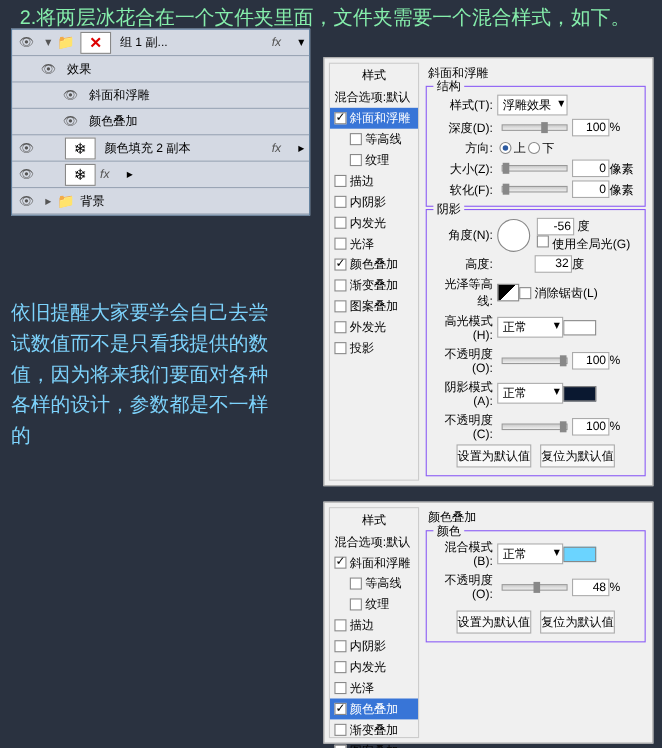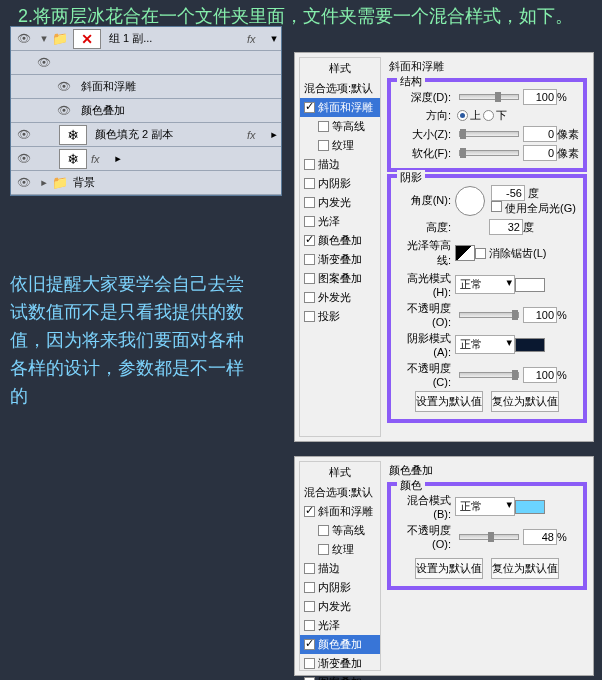--- a/index.html
+++ b/index.html
@@ -21,21 +21,21 @@
 .dialog1 { top: 52px; left: 294px; width: 300px; height: 390px; }
 .dialog2 { top: 456px; left: 294px; width: 300px; height: 220px; }
 .d-side { position: absolute; top: 4px; left: 4px; width: 82px; bottom: 4px; background: #f0f0f0; border: 1px solid #ccc; }
 .d-side-title { font-size: 11px; padding: 3px 4px; color: #000; text-align: center; }
 .d-side-item { display: flex; align-items: center; padding: 2px 4px; font-size: 11px; }
 .d-side-item.sel { background: #3875d7; color: #fff; }
 .d-side-item.sub { padding-left: 18px; }
 .cb { width: 11px; height: 11px; border: 1px solid #888; background: #fff; margin-right: 3px; display: inline-block; position: relative; }
 .cb.ck::after { content: "✓"; position: absolute; top: -3px; left: 0; font-size: 11px; color: #000; }
 .d-main { position: absolute; top: 4px; left: 90px; right: 4px; bottom: 4px; }
-.group { border: 4px solid #8b5cf6; margin: 2px; padding: 4px; position: relative; }
+.group { border: 1px solid #8b5cf6; margin: 2px; padding: 4px; position: relative; }
 .group-title { position: absolute; top: -8px; left: 6px; background: #f0f0f0; padding: 0 3px; font-size: 11px; }
 .field { display: flex; align-items: center; margin: 3px 0; font-size: 11px; }
 .field label { width: 56px; text-align: right; margin-right: 4px; }
 .select { border: 1px solid #aaa; background: #fff; padding: 1px 14px 1px 4px; position: relative; font-size: 11px; display: inline-block; min-width: 60px; }
 .select::after { content: "▾"; position: absolute; right: 2px; top: 0; }
 .slider { display: inline-block; width: 60px; height: 6px; background: linear-gradient(#ccc,#eee); border: 1px solid #999; position: relative; margin: 0 4px; }
 .slider::after { content: ""; position: absolute; top: -3px; width: 6px; height: 10px; background: #888; left: var(--p, 50%); }
 .numbox { border: 1px solid #aaa; background: #fff; width: 34px; padding: 1px 2px; font-size: 11px; display: inline-block; text-align: right; }
 .radio { width: 11px; height: 11px; border: 1px solid #888; border-radius: 50%; background: #fff; display: inline-block; position: relative; margin: 0 2px; }
 .radio.ck::after { content: ""; position: absolute; width: 5px; height: 5px; background: #2c5aa0; border-radius: 50%; top: 2px; left: 2px; }
@@ -57,20 +57,21 @@
     <span class="folder-icon">📁</span>
     <span class="thumb x">
         <span style="color:#d00;font-weight:bold">✕</span>
       </span>
     <span class="layer-name">组 1 副...</span>
     <span class="fx">fx</span>
     <span class="tri">▾</span>
   </div>
   <div class="layer-row sub">
     <span class="eye-col">👁</span>
+    <span class="layer-name">效果</span>
   </div>
   <div class="layer-row sub" style="padding-left:40px">
     <span class="eye-col">👁</span>
     <span class="layer-name">斜面和浮雕</span>
   </div>
   <div class="layer-row sub" style="padding-left:40px">
     <span class="eye-col">👁</span>
     <span class="layer-name">颜色叠加</span>
   </div>
   <div class="layer-row">
@@ -149,20 +150,24 @@
     <div class="d-side-item">
         <span class="cb"></span>
         <span>投影</span>
       </div>
   </div>
   <div class="d-main">
     <div class="main-title">斜面和浮雕</div>
     <div class="group">
       <div class="group-title">结构</div>
       <div class="field">
+          <label>样式(T):</label>
+          <span class="select">浮雕效果</span>
+        </div>
+      <div class="field">
           <label>深度(D):</label>
           <span class="slider" style="--p:60%"></span>
           <span class="numbox">100</span> 
           <span>%</span>
         </div>
       <div class="field">
           <label>方向:</label>
           <span class="radio ck"></span>
           <span>上</span> 
           <span class="radio"></span>

